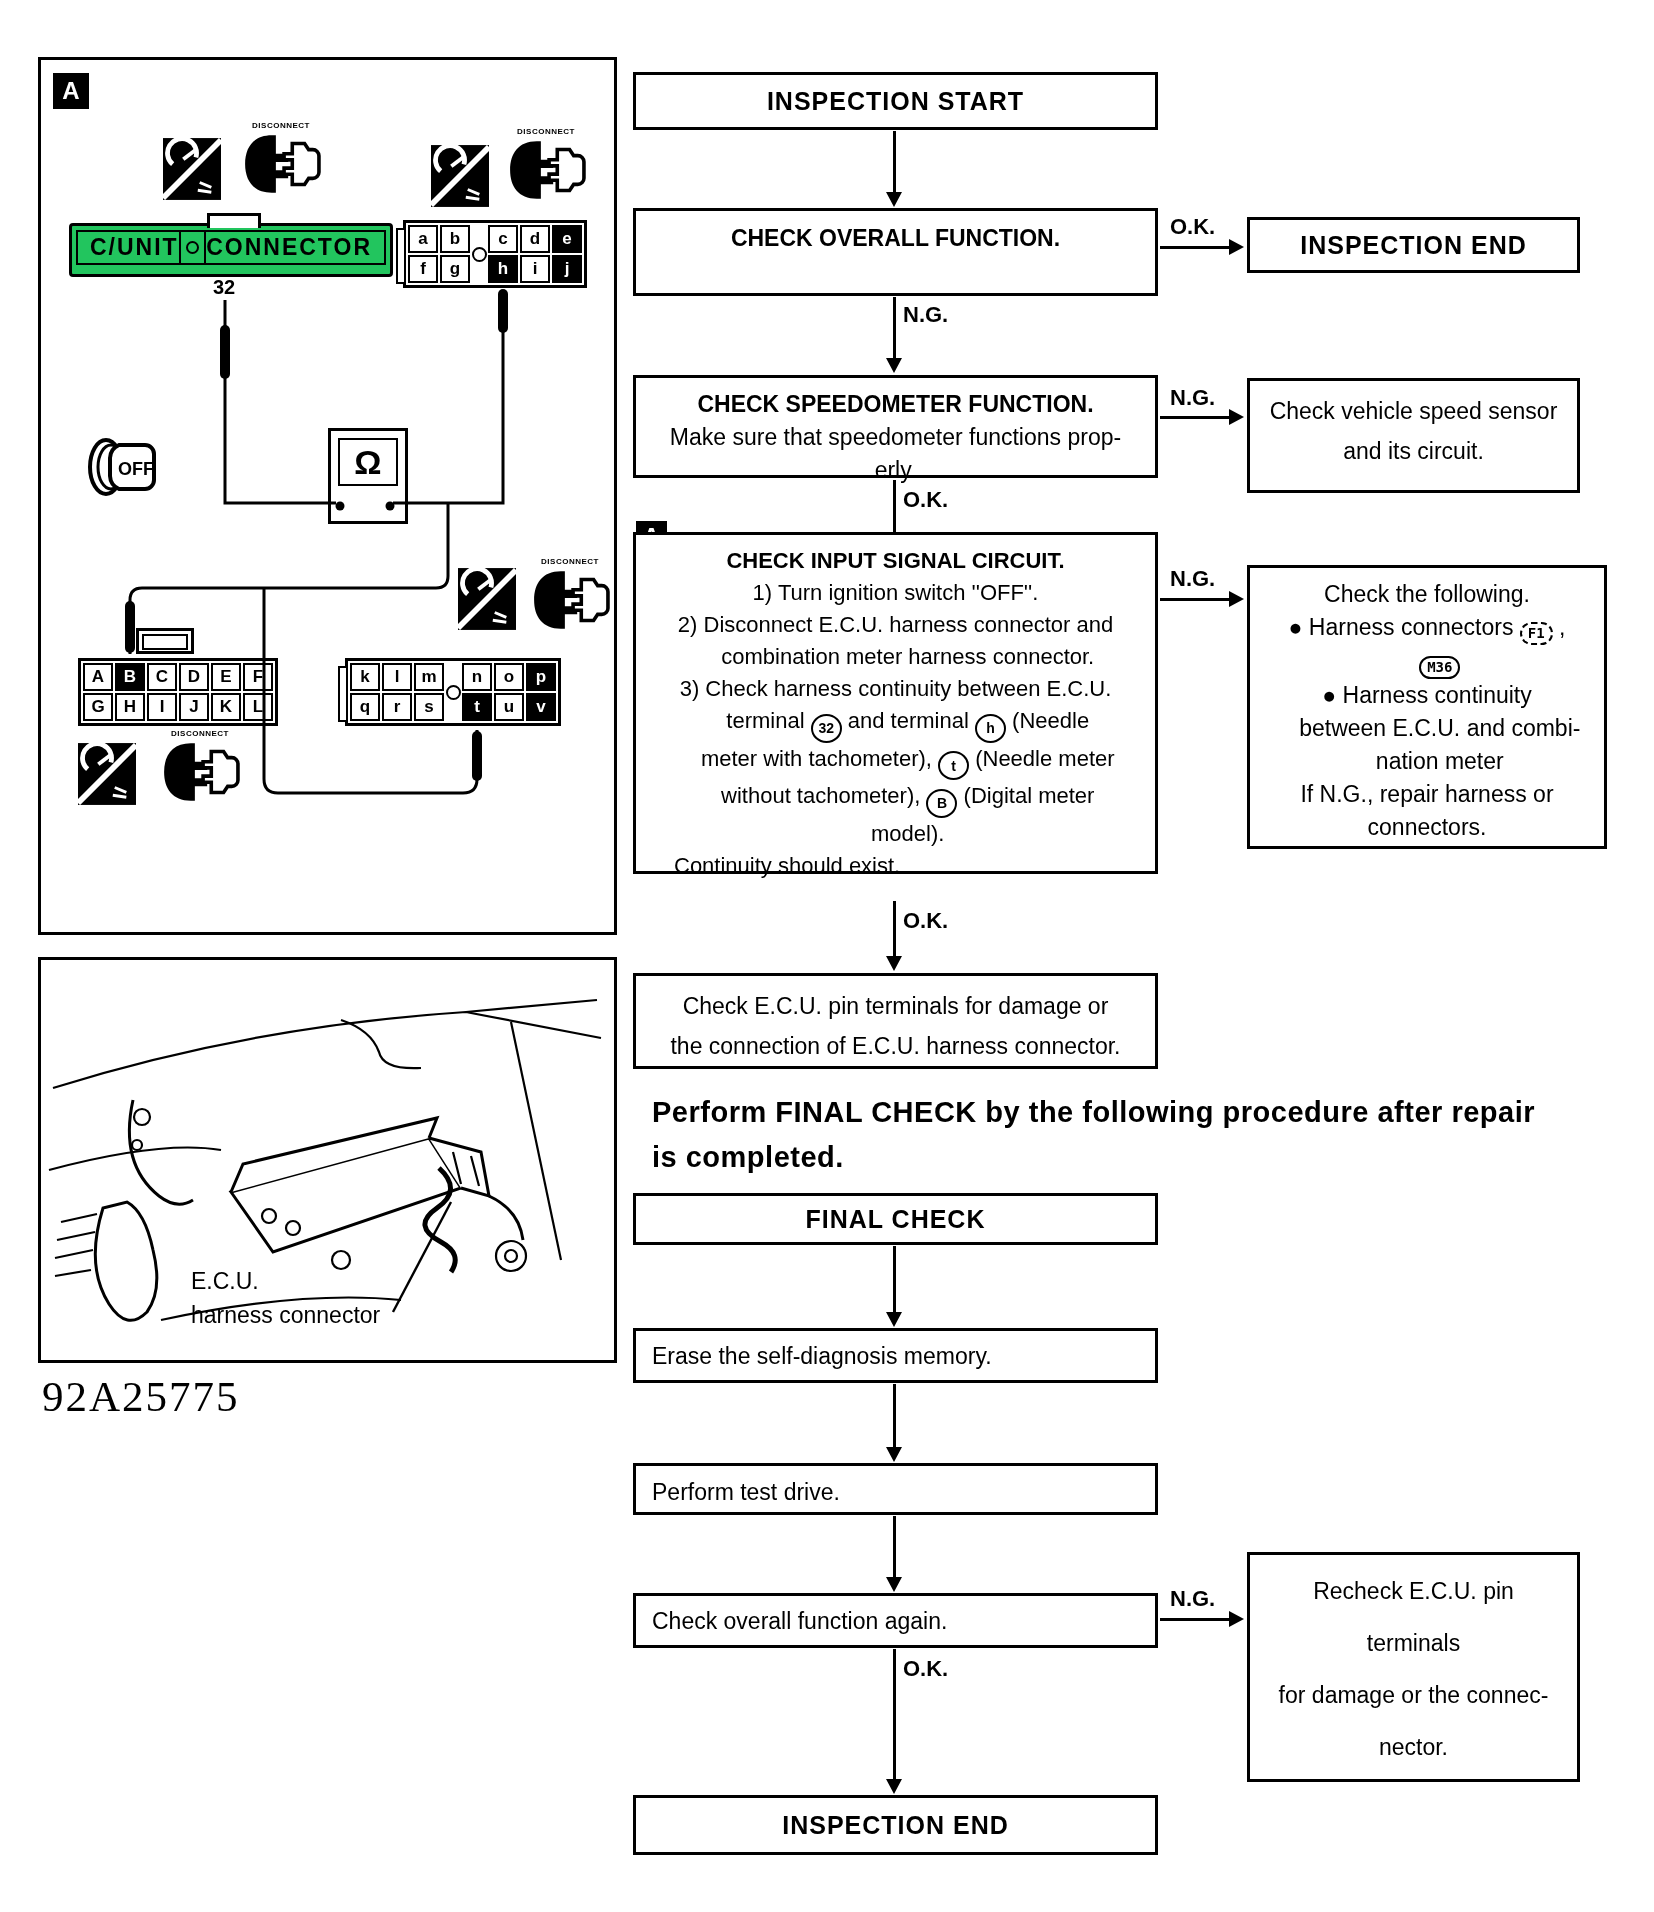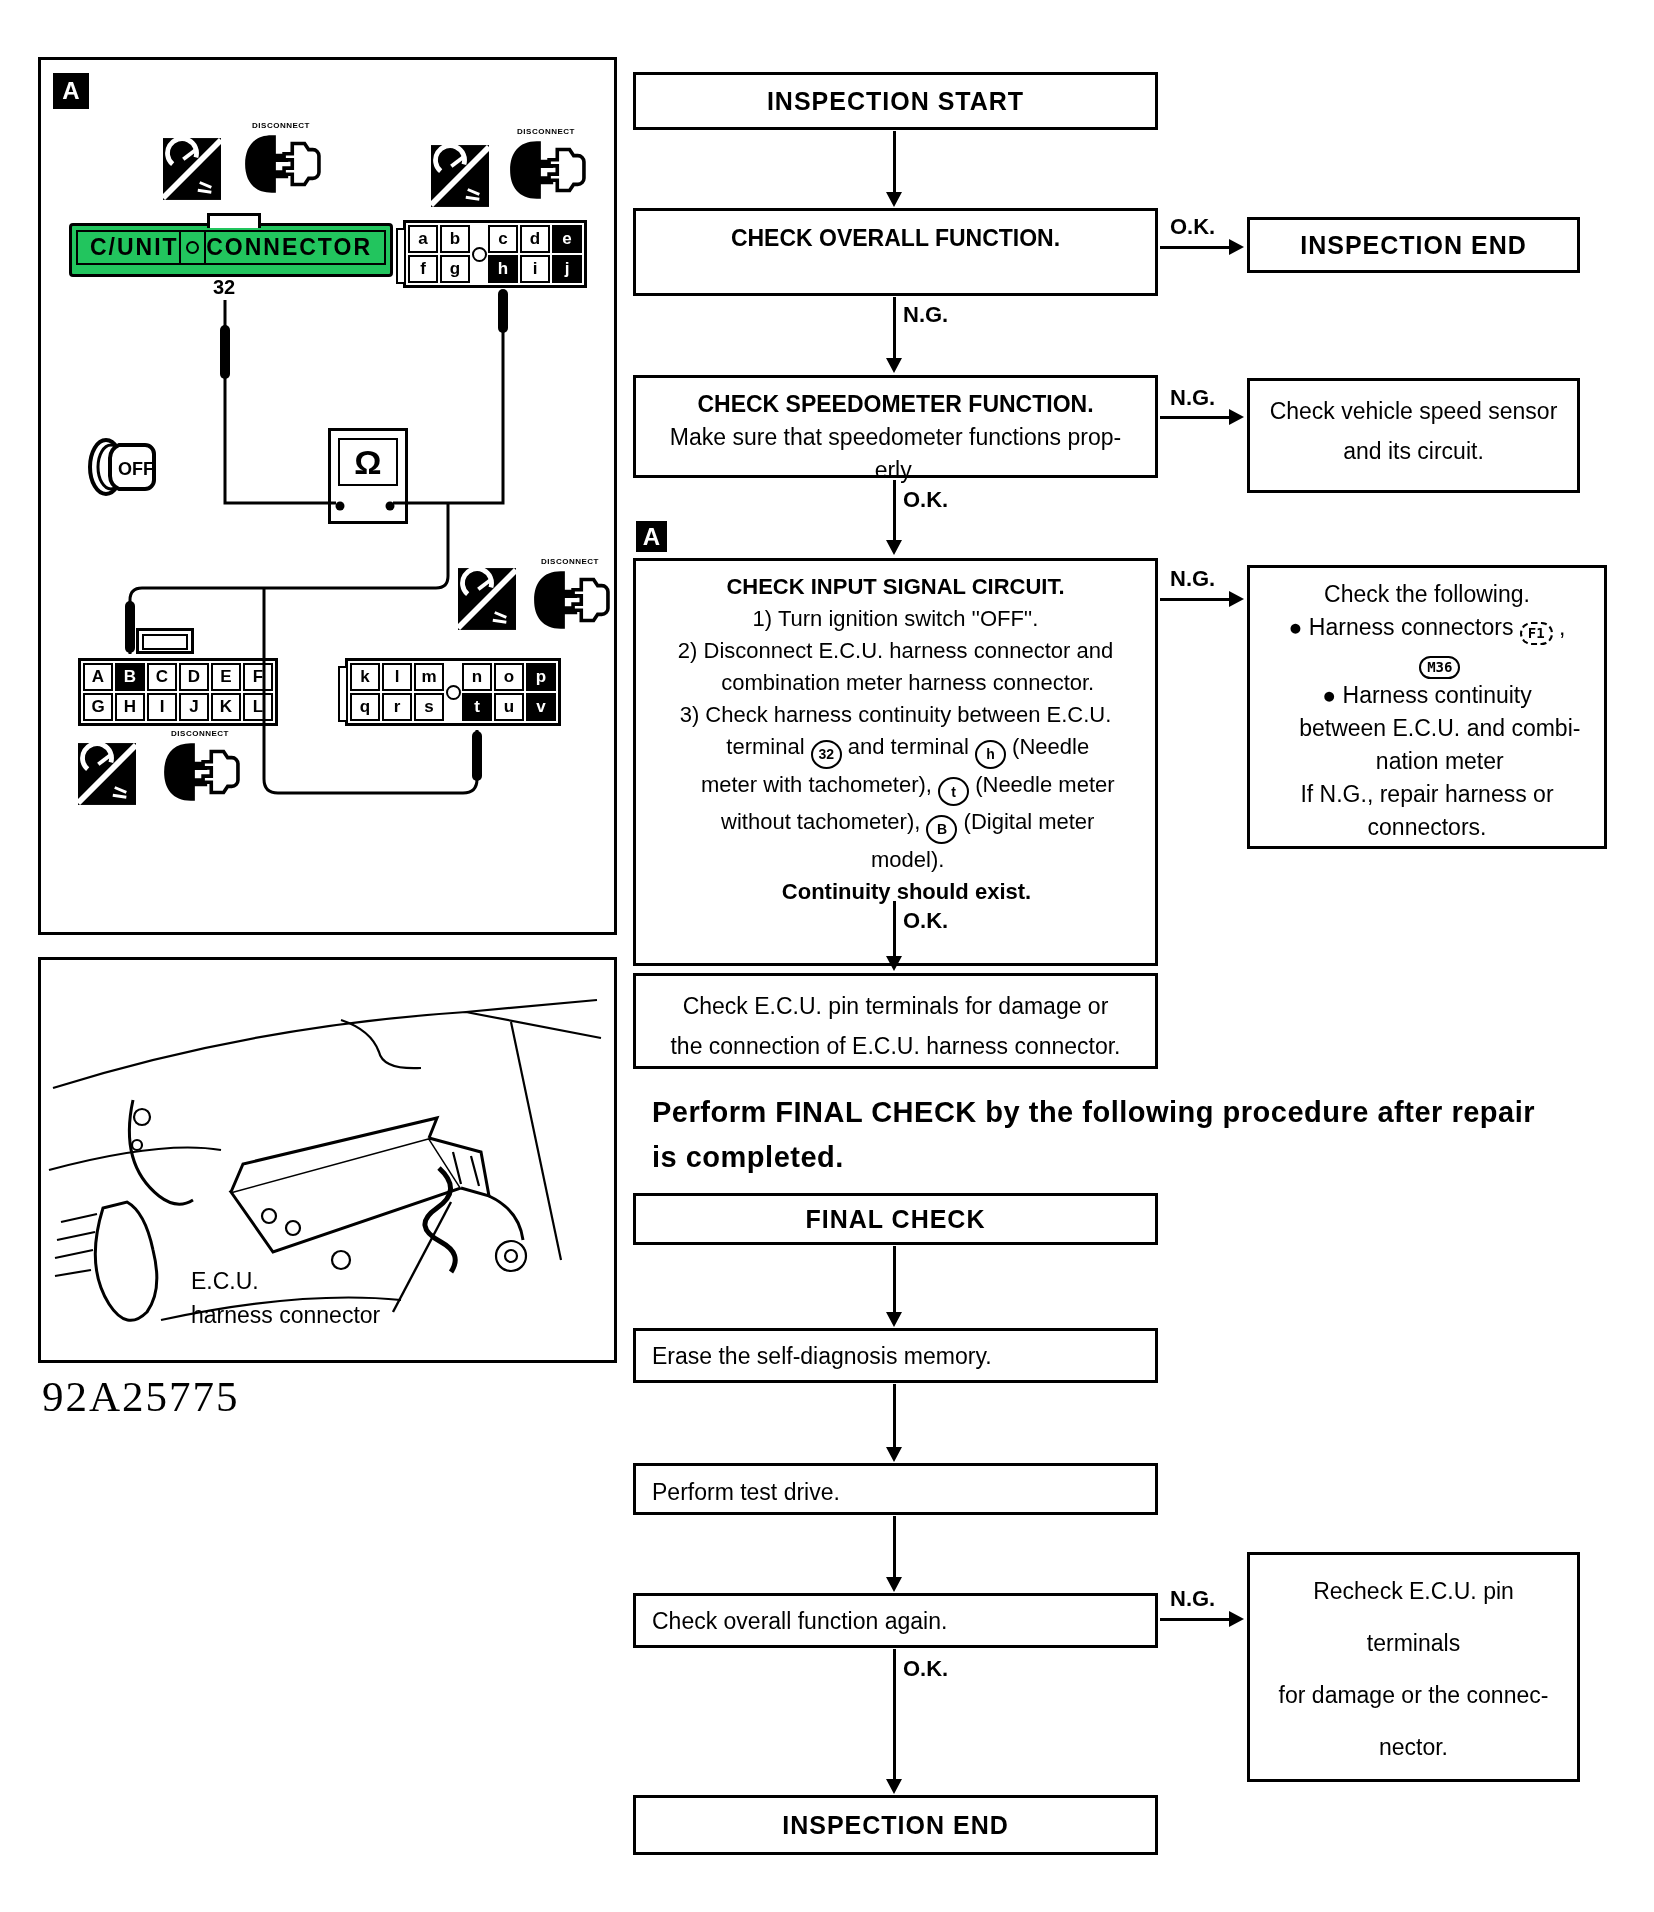--- a/index.html
+++ b/index.html
@@ -5,21 +5,21 @@
   html,body{margin:0;padding:0;background:#fff;}
   #canvas{position:relative;width:1654px;height:1912px;background:#ffffff;
           font-family:"Liberation Sans",sans-serif;color:#000;overflow:hidden;}
   .abs{position:absolute;}
   
   .box{position:absolute;border:3px solid #000;background:#fff;box-sizing:border-box;}
   .cbox{display:flex;align-items:center;justify-content:center;font-weight:bold;font-size:25px;letter-spacing:1px;}
   .fbox{padding:10px 16px;font-size:23px;line-height:34px;}
   .fbox .rline{white-space:pre-wrap;text-align:center;}
   .t1bold .rline:first-child{font-weight:bold;}
-  .boldline{font-weight:bold;white-space:pre;text-align:center;}
+  .boldline{font-weight:normal;white-space:pre;}
   .lh33 .rline{line-height:33px;}
   .lh40 .rline{line-height:40px;}
   .lh52 .rline{line-height:52px;}
   
   .varrow{position:absolute;width:2.5px;background:#000;}
   .varrow::after{content:"";position:absolute;left:-7.5px;bottom:-14px;width:0;height:0;
     border-left:8.5px solid transparent;border-right:8.5px solid transparent;border-top:15px solid #000;}
   .harrow{position:absolute;height:2.5px;background:#000;}
   .harrow::after{content:"";position:absolute;right:-14px;top:-7.5px;width:0;height:0;
     border-top:8.5px solid transparent;border-bottom:8.5px solid transparent;border-left:15px solid #000;}
@@ -322,21 +322,21 @@
   <div class="harrow" style="left:1160px;top:416px;width:70px;"></div>
   <div class="box fbox lh40" style="left:1247px;top:378px;width:333px;height:115px;">
       <div class="rline">Check vehicle speed sensor</div>
       <div class="rline">and its circuit.</div>
     </div>
 
   <div class="lbl" style="left:903px;top:487px;">O.K.</div>
   <div class="varrow" style="left:893px;top:480px;height:61px;"></div>
 
   <div class="abadge" style="left:636px;top:521px;width:31px;height:31px;">A</div>
-  <div class="box fbox t1bold" style="left:633px;top:558px;width:525px;height:408px;font-size:22px;line-height:32px;">
+  <div class="box fbox t1bold" style="left:633px;top:532px;width:525px;height:342px;font-size:22px;line-height:32px;">
     <div>
         <div class="rline"><span>CHECK INPUT SIGNAL CIRCUIT.</span></div>
         <div class="rline"><span>1) Turn ignition switch ''OFF''.</span></div>
         <div class="rline"><span>2) Disconnect E.C.U. harness connector and</span></div>
         <div class="rline"><span>    combination meter harness connector.</span></div>
         <div class="rline"><span>3) Check harness continuity between E.C.U.</span></div>
         <div class="rline"><span>    terminal </span><span class="circ">32</span><span> and terminal </span><span class="circ">h</span><span> (Needle</span></div>
         <div class="rline"><span>    meter with tachometer), </span><span class="circ">t</span><span> (Needle meter</span></div>
         <div class="rline"><span>    without tachometer), </span><span class="circ">B</span><span> (Digital meter</span></div>
         <div class="rline"><span>    model).</span></div>

